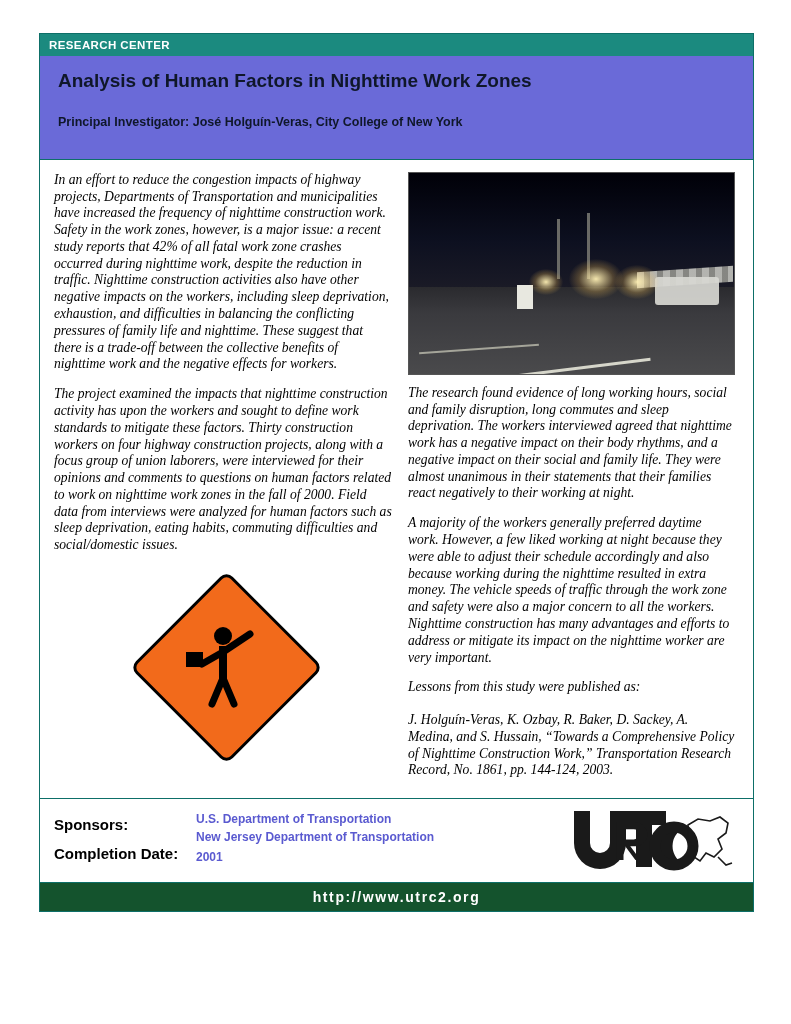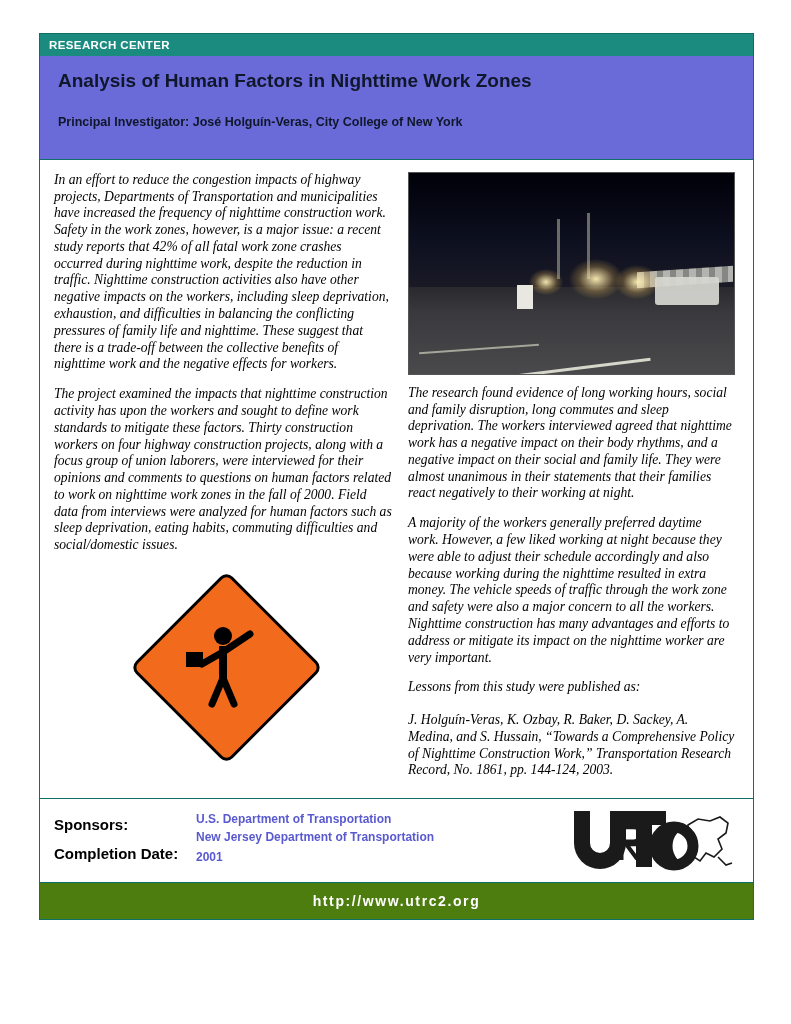--- a/index.html
+++ b/index.html
@@ -209,22 +209,22 @@
   .logo {
     position: absolute;
     right: 18px;
     top: 6px;
     width: 165px;
     height: 74px;
   }
 
   
   .urlbar {
-    background: #4d7c0f;
-    height: 36px;
+    background: #14532d;
+    height: 28px;
     display: flex;
     align-items: center;
     justify-content: center;
   }
   .urlbar span {
     font-family: "Liberation Sans", sans-serif;
     font-weight: bold;
     font-size: 14px;
     letter-spacing: 1.6px;
     color: #ffffff;

